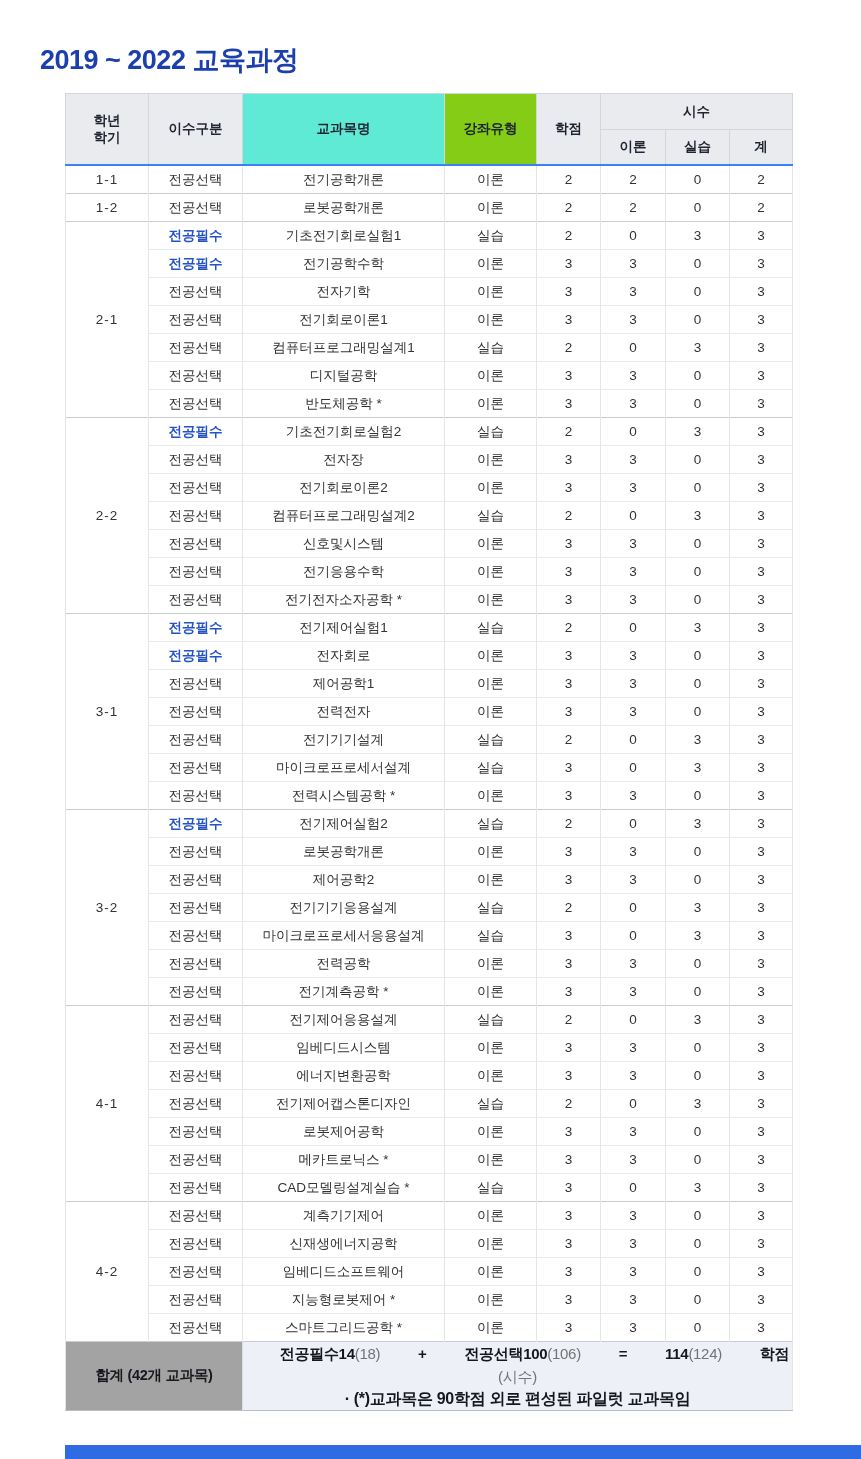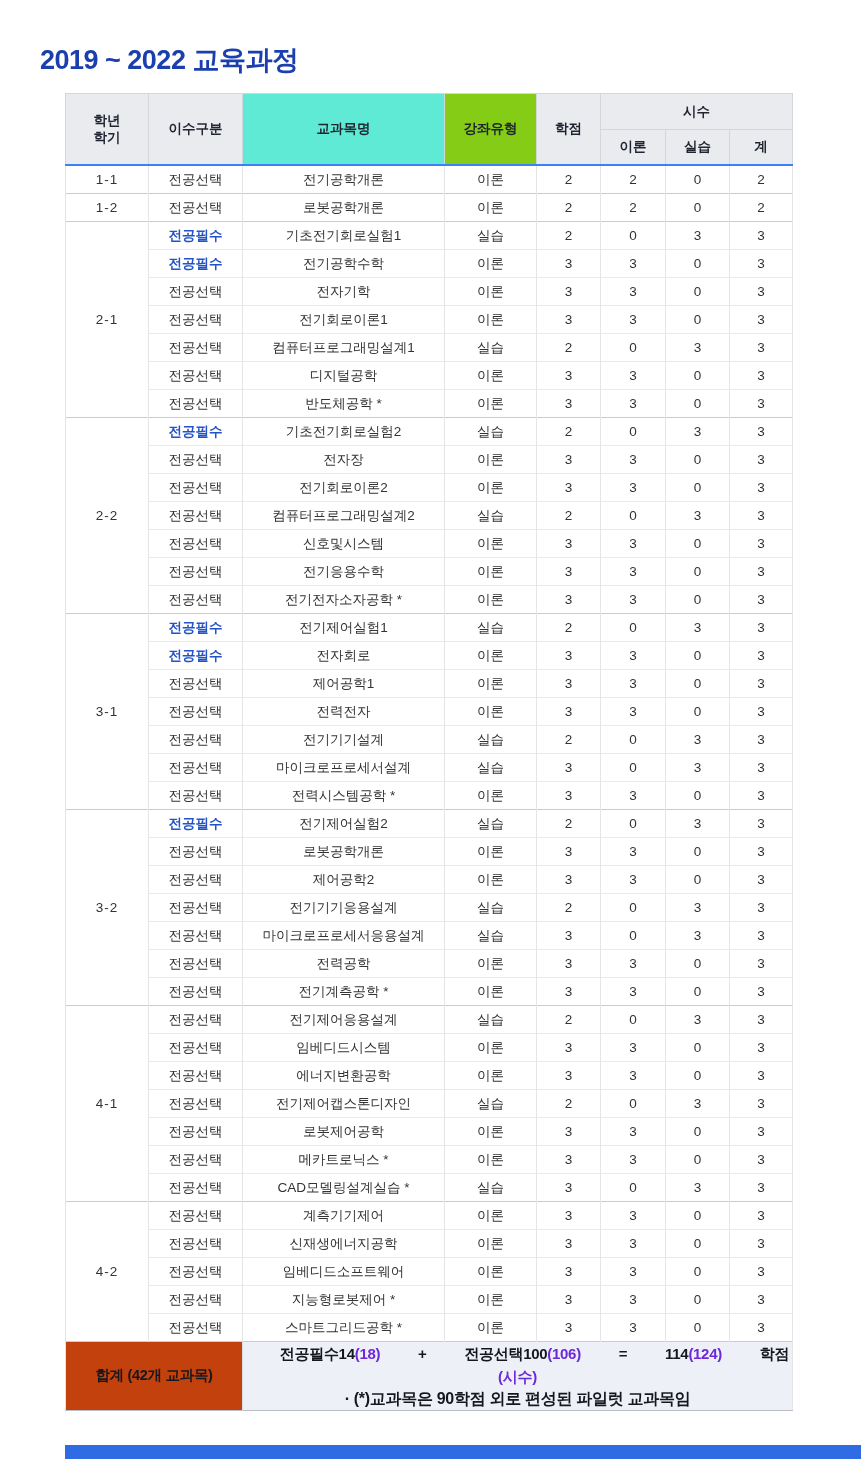--- a/index.html
+++ b/index.html
@@ -65,21 +65,21 @@
     vertical-align:middle; text-align:center;
     height:62px;
   }
   tfoot td.label-cell {
     font-size:14.5px; font-weight:700; color:#16181d;
     border-right:1px solid #d8dbe1;
     letter-spacing:-0.3px;
   }
   .summary-line1 { font-size:15px; line-height:23px; letter-spacing:-0.3px; }
   .summary-line1 .seg-bold { font-weight:700; color:#15171c;margin-left:34px; }
-  .summary-line1 .seg-normal { font-weight:700; color:#6d28d9; }
+  .summary-line1 .seg-normal { font-weight:400; color:#737373; }
   .summary-line2 { font-size:16px; font-weight:700; color:#15171c; line-height:22px; letter-spacing:-0.3px; }
 
   .bottom-accent-bar {
     position:absolute; left:65px; right:0; bottom:0; height:14px;
   }
 </style>
 </head>
 <body>
 
 <div class="page">
@@ -499,21 +499,21 @@
             <td>스마트그리드공학 *</td>
             <td>이론</td>
             <td>3</td>
             <td>3</td>
             <td>0</td>
             <td>3</td>
           </tr>
         </tbody>
       <tfoot>
         <tr>
-          <td colspan="2" class="label-cell" style="background: #c2410c;">합계 (42개 교과목)</td>
+          <td colspan="2" class="label-cell" style="background: #a3a3a3;">합계 (42개 교과목)</td>
           <td colspan="6" class="summary-cell" style="background: rgb(237, 240, 246);">
             <div class="summary-line1"><span class="seg-bold">전공필수14</span><span class="seg-normal">(18)</span><span class="seg-bold"> + </span><span class="seg-bold">전공선택100</span><span class="seg-normal">(106)</span><span class="seg-bold"> = </span><span class="seg-bold">114</span><span class="seg-normal">(124)</span><span class="seg-bold"> 학점</span><span class="seg-normal">(시수)</span></div>
             <div class="summary-line2">· (*)교과목은 90학점 외로 편성된 파일럿 교과목임</div>
           </td>
         </tr>
       </tfoot>
     </table>
   </div>
 
   <div class="bottom-accent-bar" style="background: rgb(47, 107, 226);"></div>

